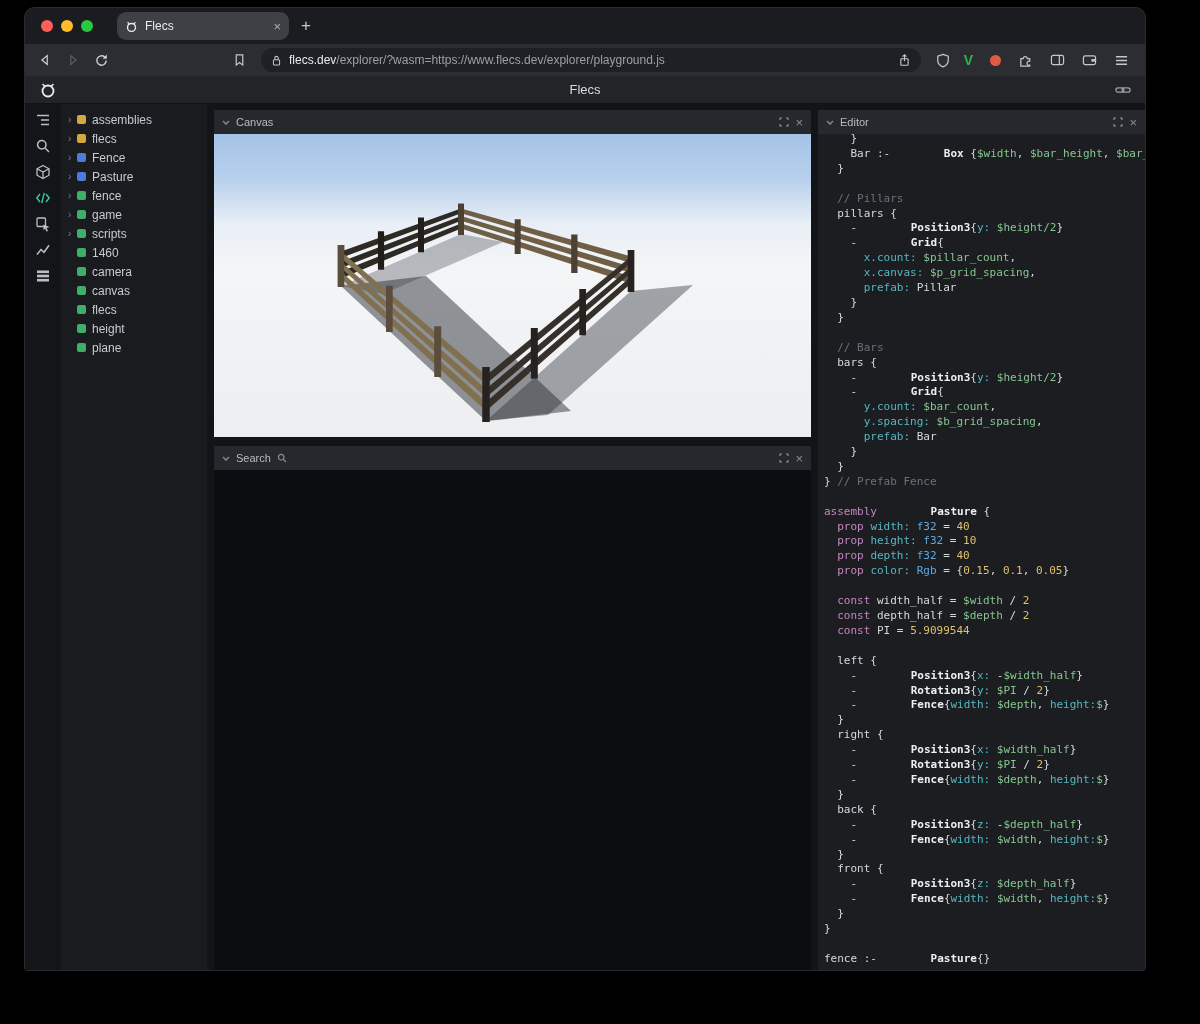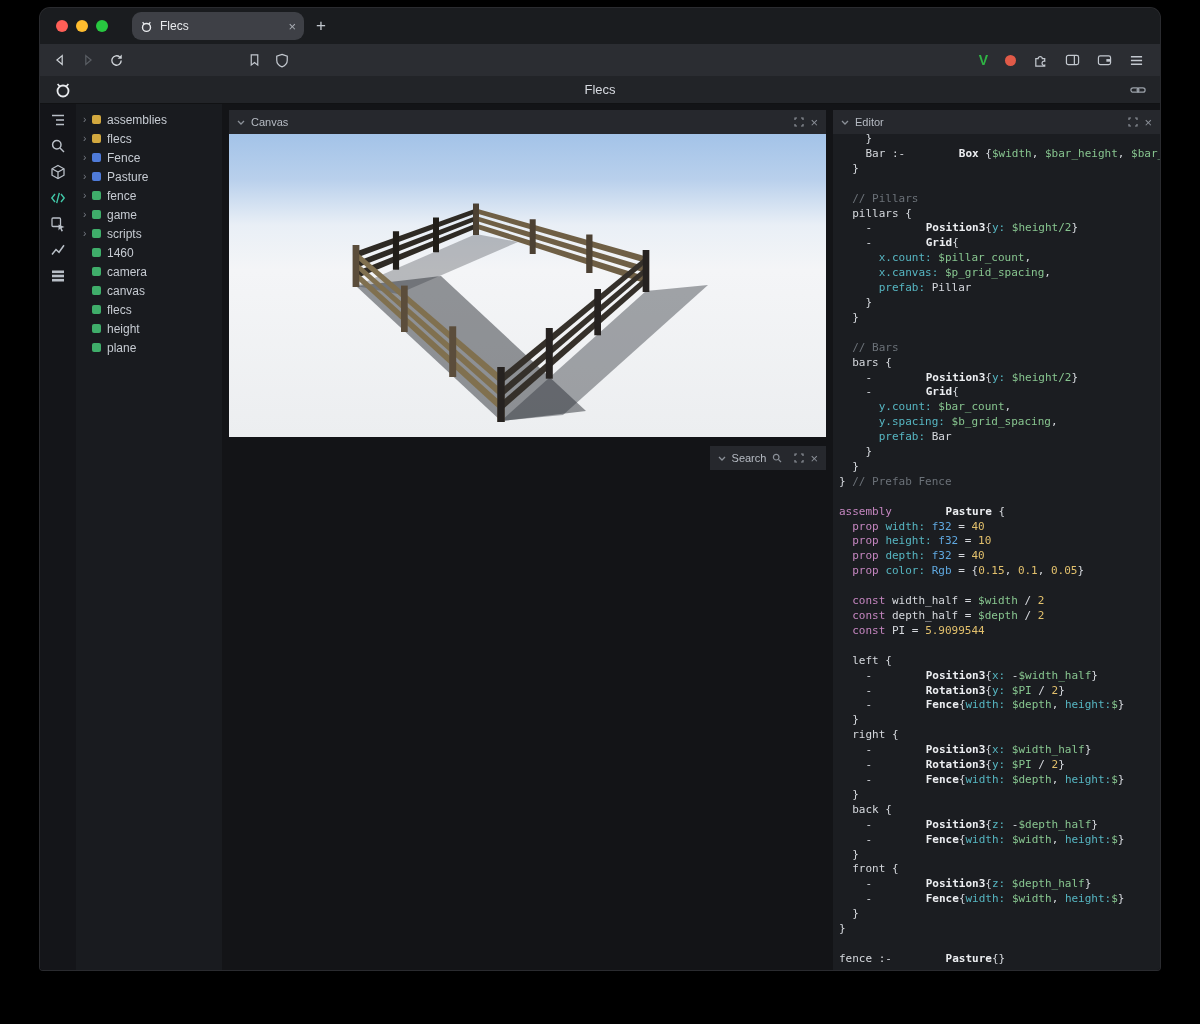--- a/index.html
+++ b/index.html
@@ -1,18 +1,18 @@
 <!DOCTYPE html>
 <html style="--accent: #41c7a7; --traffic-red: #ff5f57; --traffic-yellow: #febc2e; --traffic-green: #28c840; --tree-yellow: #d2a83f; --tree-blue: #4f7bd9; --tree-green: #3fae6a; --syn-keyword: #c586c0; --syn-type: #5fa8e0; --syn-var: #87c58f; --syn-num: #e2c06c; --syn-comment: #6b7178; --syn-prop: #56b6c2;"><head>
 <meta charset="utf-8">
 <style>
   * { box-sizing: border-box; margin: 0; padding: 0; }
   html,body { width:1200px; height:1024px; background:#000; overflow:hidden;
               font-family:"Liberation Sans", sans-serif; }
-  .window { position:absolute; left:40px; top:8px; width:1120px; height:962px;
+  .window { position:absolute; left:25px; top:8px; width:1120px; height:962px;
             background:#17181b; border-radius:10px 10px 3px 3px; overflow:hidden;
             display:flex; flex-direction:column; box-shadow:0 0 0 1px #2a2b2f; }
 
   
   .tabstrip { height:36px; background:#1a1c1f; display:flex; align-items:center;
               padding-left:16px; flex-shrink:0; }
   .traffic { display:flex; gap:8px; margin-right:24px; }
   .dot { width:12px; height:12px; border-radius:50%; }
   .tab { height:28px; width:172px; background:#3e4046; border-radius:9px;
          display:flex; align-items:center; gap:7px; padding:0 8px; }
@@ -51,21 +51,21 @@
 
   .center { width:611px; display:flex; flex-direction:column; gap:9px;
             padding:6px 7px 0 7px; flex-shrink:0; min-height:0; }
   .panel { display:flex; flex-direction:column; min-height:0; }
   .panel-h { height:24px; background:#26282d; display:flex; align-items:center;
              gap:6px; padding:0 8px; color:#b6bbc3; font-size:11px; flex-shrink:0; }
   .panel-h .spacer { flex:1; }
   .panel-h .x { color:#8b9098; font-size:13px; }
   .canvas-view { height:303px; background:#e9edf2; overflow:hidden; }
   .canvas-view svg { display:block; }
-  .search-panel { flex:1;align-items:flex-end; }
+  .search-panel { flex:1; }
   .search-body { flex:1; background:#0c0d10; }
 
   .editor { flex:1; display:flex; flex-direction:column; padding-top:6px; min-width:0; }
   .code { flex:1; background:#1b1d21; overflow:hidden; padding:2px 0 0 6px; margin-top:0; }
   .code-inner { margin-top:-4px; }
   .cl { white-space:pre; font-family:"DejaVu Sans Mono", monospace;
         font-size:11px; line-height:14.9px; color:#d6d9de; }
   .cl .t { color:#d6d9de; }
   .cl .k { color:var(--syn-keyword,#c586c0);text-align:center; }
   .cl .y { color:var(--syn-type,#5fa8e0); }
@@ -114,20 +114,35 @@
       <svg class="ic" width="15" height="15" viewBox="0 0 16 16">
           <path d="M13 8a5 5 0 1 1-1.6-3.7" fill="none" stroke="#cfd3d8" stroke-width="1.5"></path>
           <polygon points="13.6,1.6 13.6,6 9.2,6" fill="#cfd3d8"></polygon>
         </svg>
     </span>
     <span class="navbtn" style="margin-left:110px">
       <svg class="ic" width="13" height="14" viewBox="0 0 14 15">
           <path d="M3.5 2h7v11l-3.5-2.7L3.5 13z" fill="none" stroke="#c3c8cf" stroke-width="1.3"></path>
         </svg>
     </span>
+    <div class="urlbar">
+      <svg class="ic" width="11" height="13" viewBox="0 0 16 18">
+        <rect x="3.5" y="8" width="9" height="7.5" rx="1.5" fill="none" stroke="#c3c8cf" stroke-width="1.5"></rect>
+        <path d="M5.5 8V5.5a2.5 2.5 0 0 1 5 0V8" fill="none" stroke="#c3c8cf" stroke-width="1.5"></path>
+      </svg>
+      <span style="white-space:nowrap">
+        <span class="url-host">flecs.dev</span><span class="url-rest">/explorer/?wasm=https://www.flecs.dev/explorer/playground.js</span>
+      </span>
+      <span style="margin-left:auto">
+        <svg class="ic" width="13" height="14" viewBox="0 0 16 17">
+            <rect x="3.5" y="7" width="9" height="8" rx="1" fill="none" stroke="#c3c8cf" stroke-width="1.4"></rect>
+            <path d="M8 10V2.2 M5.6 4.4 8 2l2.4 2.4" fill="none" stroke="#c3c8cf" stroke-width="1.4"></path>
+          </svg>
+      </span>
+    </div>
     <span class="navbtn">
       <svg class="ic" width="14" height="15" viewBox="0 0 16 17">
           <path d="M8 1.5 14 3.5v4.8c0 3.8-2.7 6.3-6 7.4-3.3-1.1-6-3.6-6-7.4V3.5z" fill="none" stroke="#c3c8cf" stroke-width="1.4"></path>
         </svg>
     </span>
     <div class="nav-right">
       <span class="v-icon">V</span>
       <span class="rec-dot"></span>
       <span>
         <svg class="ic" width="15" height="15" viewBox="0 0 16 16">

